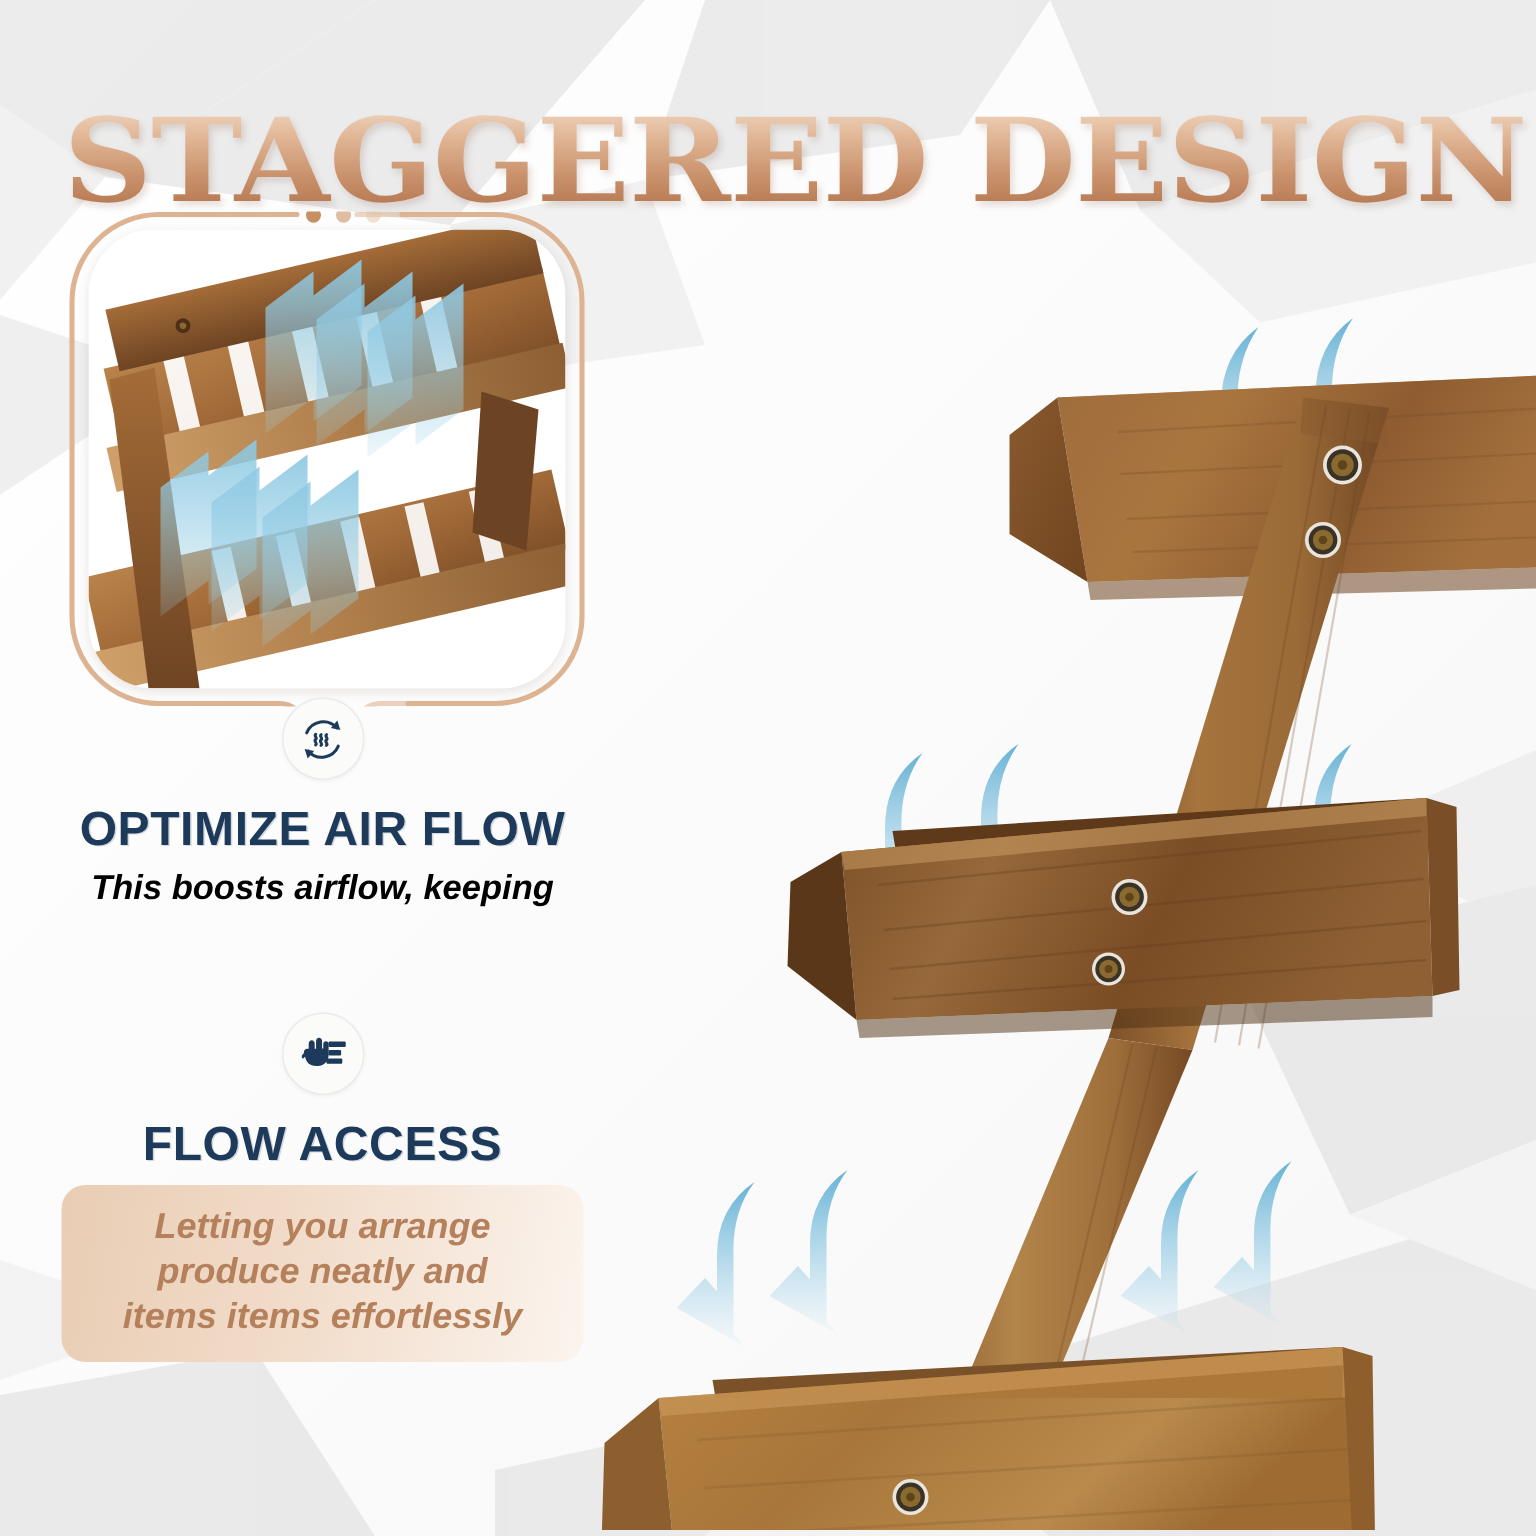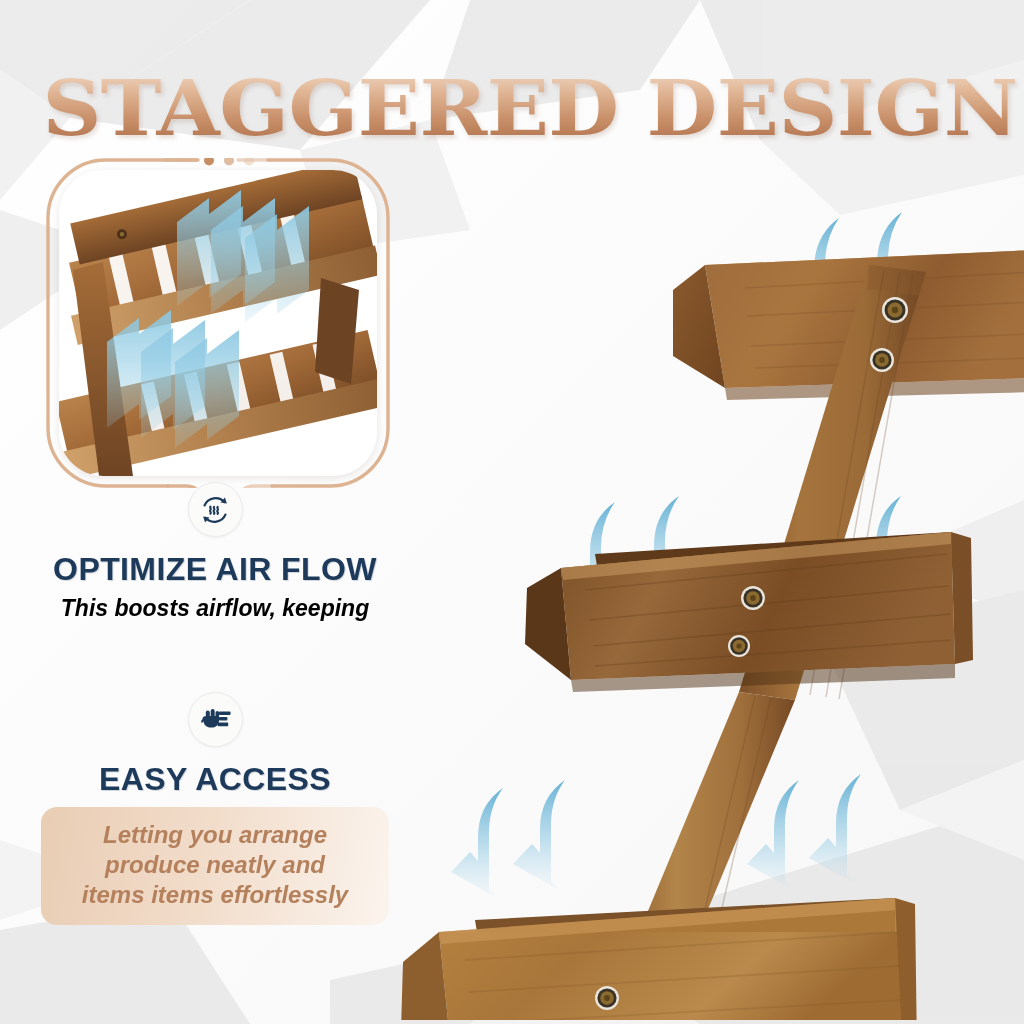--- a/index.html
+++ b/index.html
@@ -28,21 +28,21 @@
     letter-spacing:-0.5px;
     transform:scaleX(1.06);
     background:linear-gradient(180deg,#efd7c2 0%,#e2b898 26%,#c9916b 62%,#ad6f48 100%);
     -webkit-background-clip:text;background-clip:text;
     color:transparent;-webkit-text-fill-color:transparent;
     filter:drop-shadow(2px 3px 2px rgba(120,80,55,0.18));
     white-space:nowrap;
   }
 
   
-  #left-col{position:absolute;left:0;top:144px;width:430px;height:810px;z-index:5;}
+  #left-col{position:absolute;left:0;top:127px;width:430px;height:810px;z-index:5;}
 
   
   #inset-frame{
     position:absolute;left:46px;top:14px;width:344px;height:330px;
   }
   #frame-outline{position:absolute;inset:0;width:344px;height:330px;}
   #inset-photo{
     position:absolute;left:13px;top:12px;width:318px;height:306px;
     border-radius:44px;overflow:hidden;
     box-shadow:0 2px 7px rgba(90,60,40,.12);
@@ -269,21 +269,21 @@
             <path d="M4.6 14.5 c0-1.3 1-2.3 2.2-2.3 h1.0 v-3.6 c0-1.2 0.9-2.1 2.0-2.1 c1.1,0 2.0,0.9 2.0,2.1 v3.5 h0.9 V7.0 c0-1.2 0.9-2.1 2.0-2.1 c1.1,0 2.0,0.9 2.0,2.1 v5.0 h0.8 v-3.0 c0-1.1 0.8-1.9 1.8-1.9 c1.0,0 1.8,0.8 1.8,1.9 v7.0 c0,4.3 -2.9,7.6 -7.2,7.6 h-1.1 c-4.2,0 -6.9,-2.6 -7.3,-6.0 z"></path>
 
             <path d="M6.0 13.6 l-2.3 2.4 c-0.8 0.9 -0.7 2.2 0.2 2.9 l2.6 -2.4 z"></path>
 
             <rect x="21.0" y="7.4" width="11.5" height="3.6" rx="0.8"></rect>
             <rect x="21.0" y="13.0" width="8.4" height="3.6" rx="0.8"></rect>
             <rect x="19.6" y="18.6" width="10.6" height="3.6" rx="0.8"></rect>
           </g>
         </svg>
       </div>
-      <h2 class="feat-title">EASY ACCESS</h2>
+      <h2 class="feat-title">FLOW ACCESS</h2>
       <div id="access-callout">
         <p>
           <span>Letting you arrange</span><br>
           <span>produce neatly and</span><br>
           <span>items items effortlessly</span>
         </p>
       </div>
     </div>
   </div>
 

